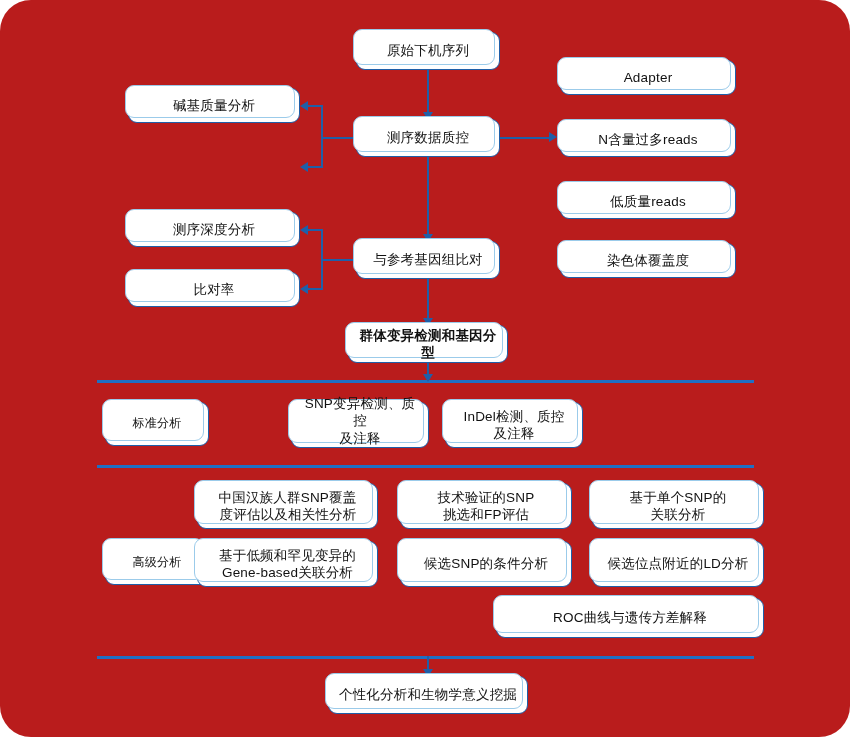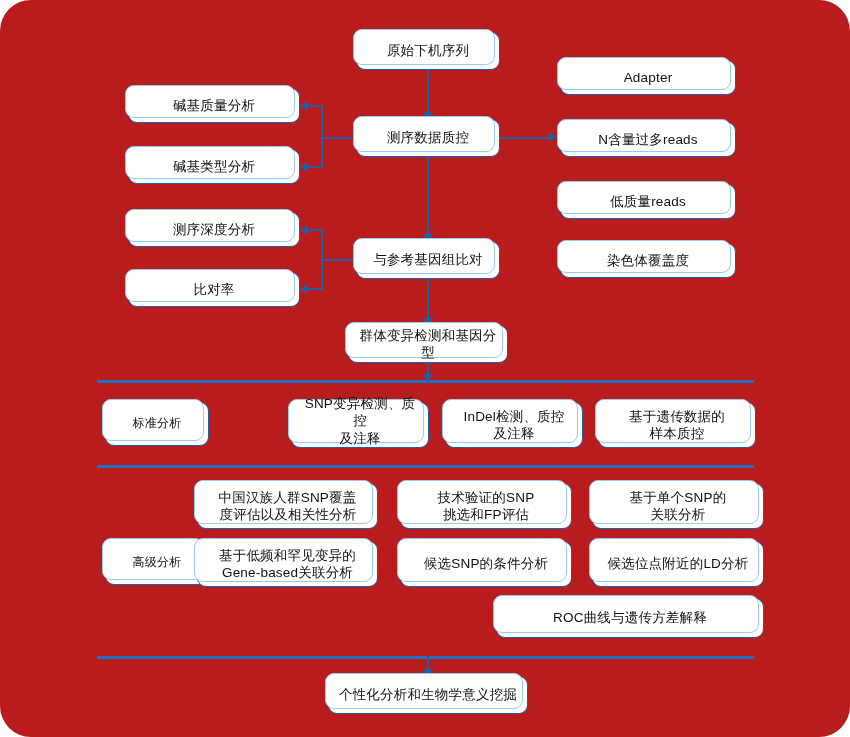--- a/index.html
+++ b/index.html
@@ -119,23 +119,20 @@
   <div class="hline" style="left:323px; top:136.8px; width:33px;"></div>
   <div class="vline" style="left:321px; top:105px; height:63px;"></div>
   <div class="hline" style="left:308px; top:105px; width:15px;"></div>
   <div class="arrow-left" style="left:300px; top:100.5px;"></div>
   <div class="hline" style="left:308px; top:166px; width:15px;"></div>
   <div class="arrow-left" style="left:300px; top:161.5px;"></div>
 
   <div class="node" style="left:128px; top:88px; width:172px; height:35px;">
     <span>碱基质量分析</span>
   </div>
-  <div class="node" style="left:128px; top:149px; width:172px; height:35px;">
-    <span>碱基类型分析</span>
-  </div>
 
   <div class="hline" style="left:500px; top:136.8px; width:50px;"></div>
   <div class="arrow-right" style="left:549px; top:132.3px;"></div>
 
   <div class="node" style="left:560px; top:60px; width:176px; height:35px;">
     <span>Adapter</span>
   </div>
   <div class="node" style="left:560px; top:122px; width:176px; height:35px;">
     <span>N含量过多reads</span>
   </div>
@@ -164,45 +161,41 @@
     <span>比对率</span>
   </div>
 
   <div class="node" style="left:560px; top:243px; width:176px; height:35px;">
     <span>染色体覆盖度</span>
   </div>
 
   <div class="vline" style="left:426.8px; top:279px; height:41px;"></div>
   <div class="arrow-down" style="left:422.5px; top:318px;"></div>
 
-  <div class="node" style="left:348px; top:325px; width:160px; height:38px;">
+  <div class="node" style="left:348px; top:325px; width:160px; height:38px;font-weight:bold;">
     <span>群体变异检测和基因分型</span>
   </div>
 
   <div class="vline" style="left:426.8px; top:363px; height:15px;"></div>
   <div class="arrow-down" style="left:422.5px; top:374px;"></div>
 
   <div class="divider" style="left:97px; top:380px; width:657px;"></div>
 
   <div class="node tag" style="left:105px; top:402px; width:104px; height:44px;">
     <span>标准分析</span>
   </div>
 
   <div class="node" style="left:291px; top:402px; width:138px; height:46px;align-items:flex-end;">
     <span>SNP变异检测、质控
 及注释</span>
   </div>
   <div class="node" style="left:445px; top:402px; width:138px; height:46px;">
     <span>InDel检测、质控
 及注释</span>
   </div>
-  <div class="node" style="left:598px; top:402px; width:158px; height:46px;">
-    <span>基于遗传数据的
-样本质控</span>
-  </div>
 
   <div class="divider" style="left:97px; top:465px; width:657px;"></div>
 
   <div class="node tag" style="left:105px; top:541px; width:104px; height:44px;">
     <span>高级分析</span>
   </div>
 
   <div class="node" style="left:197px; top:483px; width:181px; height:46px;text-align:right;">
     <span>中国汉族人群SNP覆盖
 度评估以及相关性分析</span>

